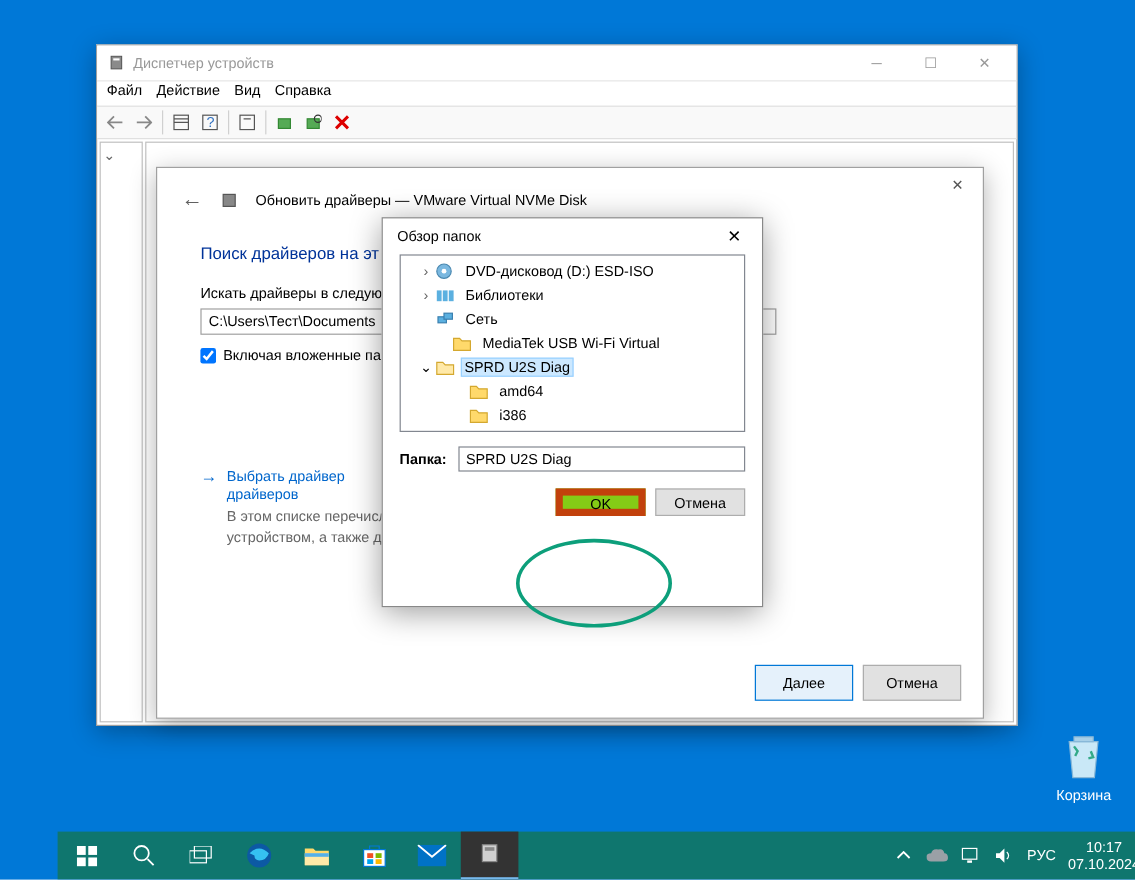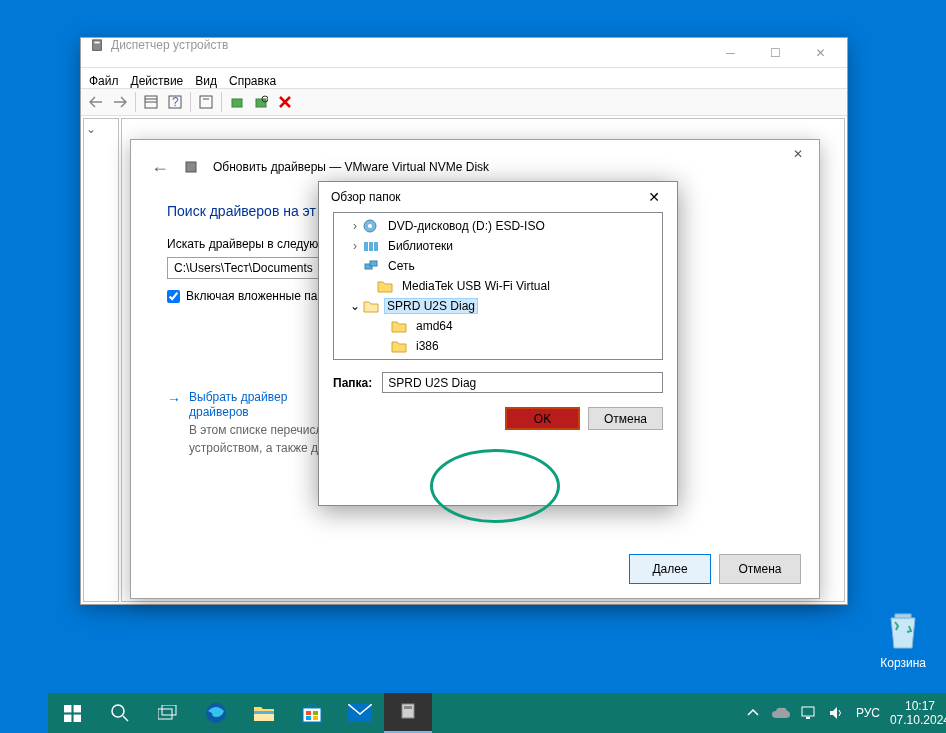--- a/index.html
+++ b/index.html
@@ -1,25 +1,25 @@
 <!DOCTYPE html>
 <html><head>
 <meta charset="utf-8">
 <style>
 * { margin: 0; padding: 0; box-sizing: border-box; font-family: 'Segoe UI', Tahoma, sans-serif; font-size: 12px; }
 body { width: 946px; height: 733px; background: #0078d7; overflow: hidden; position: relative; }
 
 
 .devmgr-window { position: absolute; left: 80px; top: 37px; width: 768px; height: 568px; background: #fff; border: 1px solid #a0a0a0; box-shadow: 0 5px 20px rgba(0,0,0,0.3); }
-.devmgr-titlebar { height: 30px; display: flex; padding: 0 4px 0 8px; background: #fff; border-bottom: 1px solid #e0e0e0;}
+.devmgr-titlebar { height: 30px; display: flex; align-items: center; padding: 0 4px 0 8px; background: #fff; border-bottom: 1px solid #e0e0e0;}
 .devmgr-titlebar .icon { width: 16px; height: 16px; margin-right: 6px; display:flex; align-items:center; justify-content:center;}
 .devmgr-titlebar .title { flex: 1; color: #999; font-size: 12px; }
 .win-controls { display: flex; }
 .win-btn { width: 45px; height: 29px; display: flex; align-items: center; justify-content: center; color: #999; cursor: pointer; }
-.devmgr-menu { height: 20px; display: flex; gap: 12px; padding: 0 8px; align-items: flex-end; background: #fff; }
+.devmgr-menu { height: 20px; display: flex; gap: 12px; padding: 0 8px; align-items: flex-start; background: #fff; }
 .devmgr-menu span { font-size: 12px; cursor: pointer; }
 .devmgr-toolbar { height: 28px; display: flex; align-items: center; gap: 2px; padding: 2px 4px; border-top: 1px solid #e0e0e0; border-bottom: 1px solid #e0e0e0; background: #f9f9f9;}
 .tb-btn { width: 22px; height: 22px; display: flex; align-items: center; justify-content: center; border: 1px solid transparent; cursor: pointer; }
 .tb-sep { width: 1px; height: 20px; background: #d0d0d0; margin: 0 2px; }
 .devmgr-body { display: flex; height: calc(100% - 78px); }
 .devmgr-tree { width: 36px; border: 1px solid #c0c0c0; margin: 2px; background: #fff; padding-top: 2px; overflow: hidden;}
 .devmgr-tree .row { padding: 1px 2px; font-size: 12px; white-space: nowrap; display:flex; align-items:center;}
 .devmgr-tree .chev { width:12px; display:inline-block; color:#666;}
 .devmgr-content { flex: 1; border: 1px solid #c0c0c0; margin: 2px 2px 2px 0; background: #fff; }
 
@@ -37,40 +37,40 @@
 .wizard-checkbox-row input { width: 13px; height: 13px; }
 .wizard-link-block { margin: 86px 0 0 36px; display: flex; gap: 8px; }
 .wizard-link-arrow { color: #0066cc; font-size: 14px; }
 .wizard-link-title { color: #0066cc; font-size: 13px; }
 .wizard-link-desc { color: #666; font-size: 12px; margin-top: 4px;}
 .wizard-buttons { position: absolute; bottom: 14px; right: 18px; display: flex; gap: 8px; }
 .std-button { min-width: 82px; height: 30px; border: 1px solid #adadad; background: #e1e1e1; font-size: 12px; cursor: pointer; }
 .std-button.default { border: 1px solid #0078d7; background: #e5f1fb;}
 
 
-.browse-dialog { position: absolute; left: 318px; top: 181px; width: 360px; height: 325px; background: #fff; border: 1px solid #888; box-shadow: 0 5px 25px rgba(0,0,0,0.4); }
+.browse-dialog { position: absolute; left: 318px; top: 181px; width: 318px; height: 325px; background: #fff; border: 1px solid #888; box-shadow: 0 5px 25px rgba(0,0,0,0.4); }
 .browse-titlebar { height: 30px; display: flex; align-items: center; justify-content: space-between; padding: 0 8px 0 12px; }
 .browse-titlebar .title { font-size: 12px; }
 .browse-titlebar .close { width: 30px; height: 20px; display: flex; align-items: center; justify-content: center; cursor: pointer; font-size: 14px;}
 .browse-instruction { padding: 4px 14px 10px 14px; font-size: 12px; line-height: 1.35; }
 .browse-tree { margin: 0 14px; border: 1px solid #828790; height: 148px; overflow-y: auto; background: #fff; padding: 3px 0;}
 .browse-tree::-webkit-scrollbar { width: 17px; }
 .browse-tree::-webkit-scrollbar-track { background: #f0f0f0; }
 .browse-tree::-webkit-scrollbar-thumb { background: #c0c0c0; border: 1px solid #a0a0a0;}
 .tree-row { display: flex; align-items: center; height: 20px; font-size: 12px; white-space: nowrap; cursor: pointer;}
 .tree-chev { width: 14px; text-align: center; color: #666; }
 .tree-chev.open { color: #000; }
 .tree-icon { width: 18px; height: 16px; margin-right: 4px; display:flex; align-items:center; justify-content:center;}
 .tree-row.selected .tree-label { background: #cce8ff; border: 1px solid #99d1ff; padding: 0 2px;}
 .tree-label { padding: 0 3px; border: 1px solid transparent;}
 .browse-folder-row { display: flex; align-items: center; gap: 10px; padding: 12px 14px 0 14px; }
 .browse-folder-row label { font-size: 12px; font-weight: bold; }
 .browse-folder-input { flex: 1; height: 21px; border: 1px solid #828790; padding: 0 5px; font-size: 12px; }
 .browse-buttons { display: flex; justify-content: flex-end; gap: 8px; padding: 14px 14px 0 14px; position: relative;}
-.browse-ok-btn { min-width: 75px; height: 23px; border: 2px solid #c2410c; background: #b91c1c; font-size: 12px; cursor: pointer; }
+.browse-ok-btn { min-width: 75px; height: 23px; border: 6px solid #c2410c; background: #84cc16; font-size: 12px; cursor: pointer; }
 .browse-cancel-btn { min-width: 75px; height: 23px; border: 1px solid #adadad; background: #e1e1e1; font-size: 12px; cursor: pointer; }
 
 
 .highlight-ellipse { position: absolute; left: 430px; top: 449px; width: 130px; height: 74px; border: 3px solid #0d9f7b; border-radius: 50%; pointer-events: none; z-index: 100; }
 
 
 .desktop-icon { position: absolute; right: 20px; top: 608px; text-align: center; color: #fff; font-size: 12px; cursor: pointer;}
 .desktop-icon .bin { width: 44px; height: 44px; margin: 0 auto 4px; display:flex; align-items:center; justify-content:center;}
 
 

